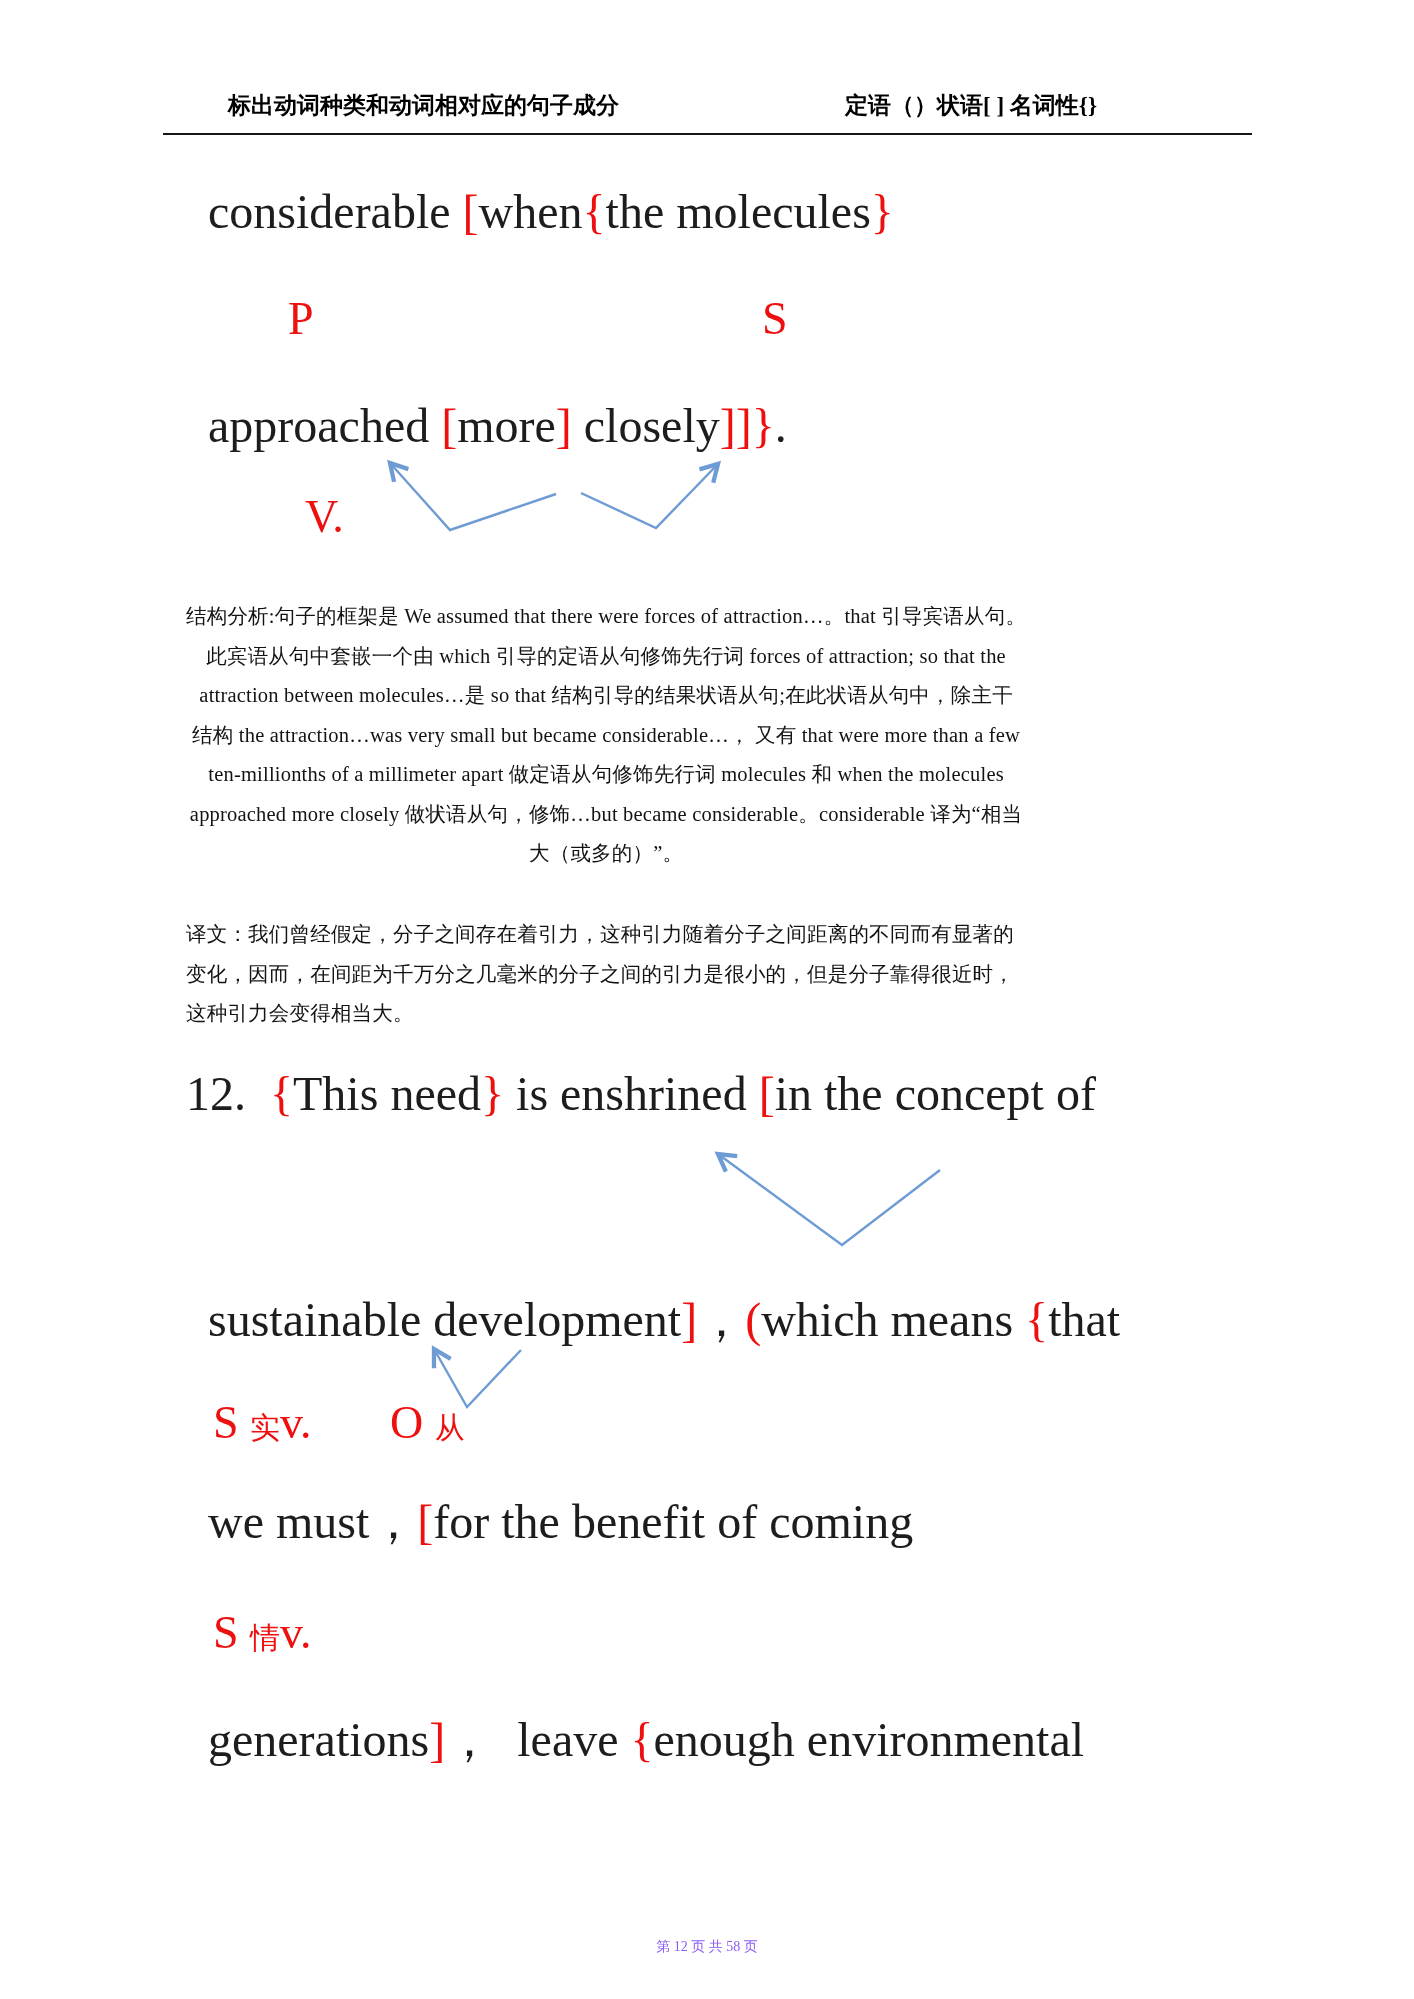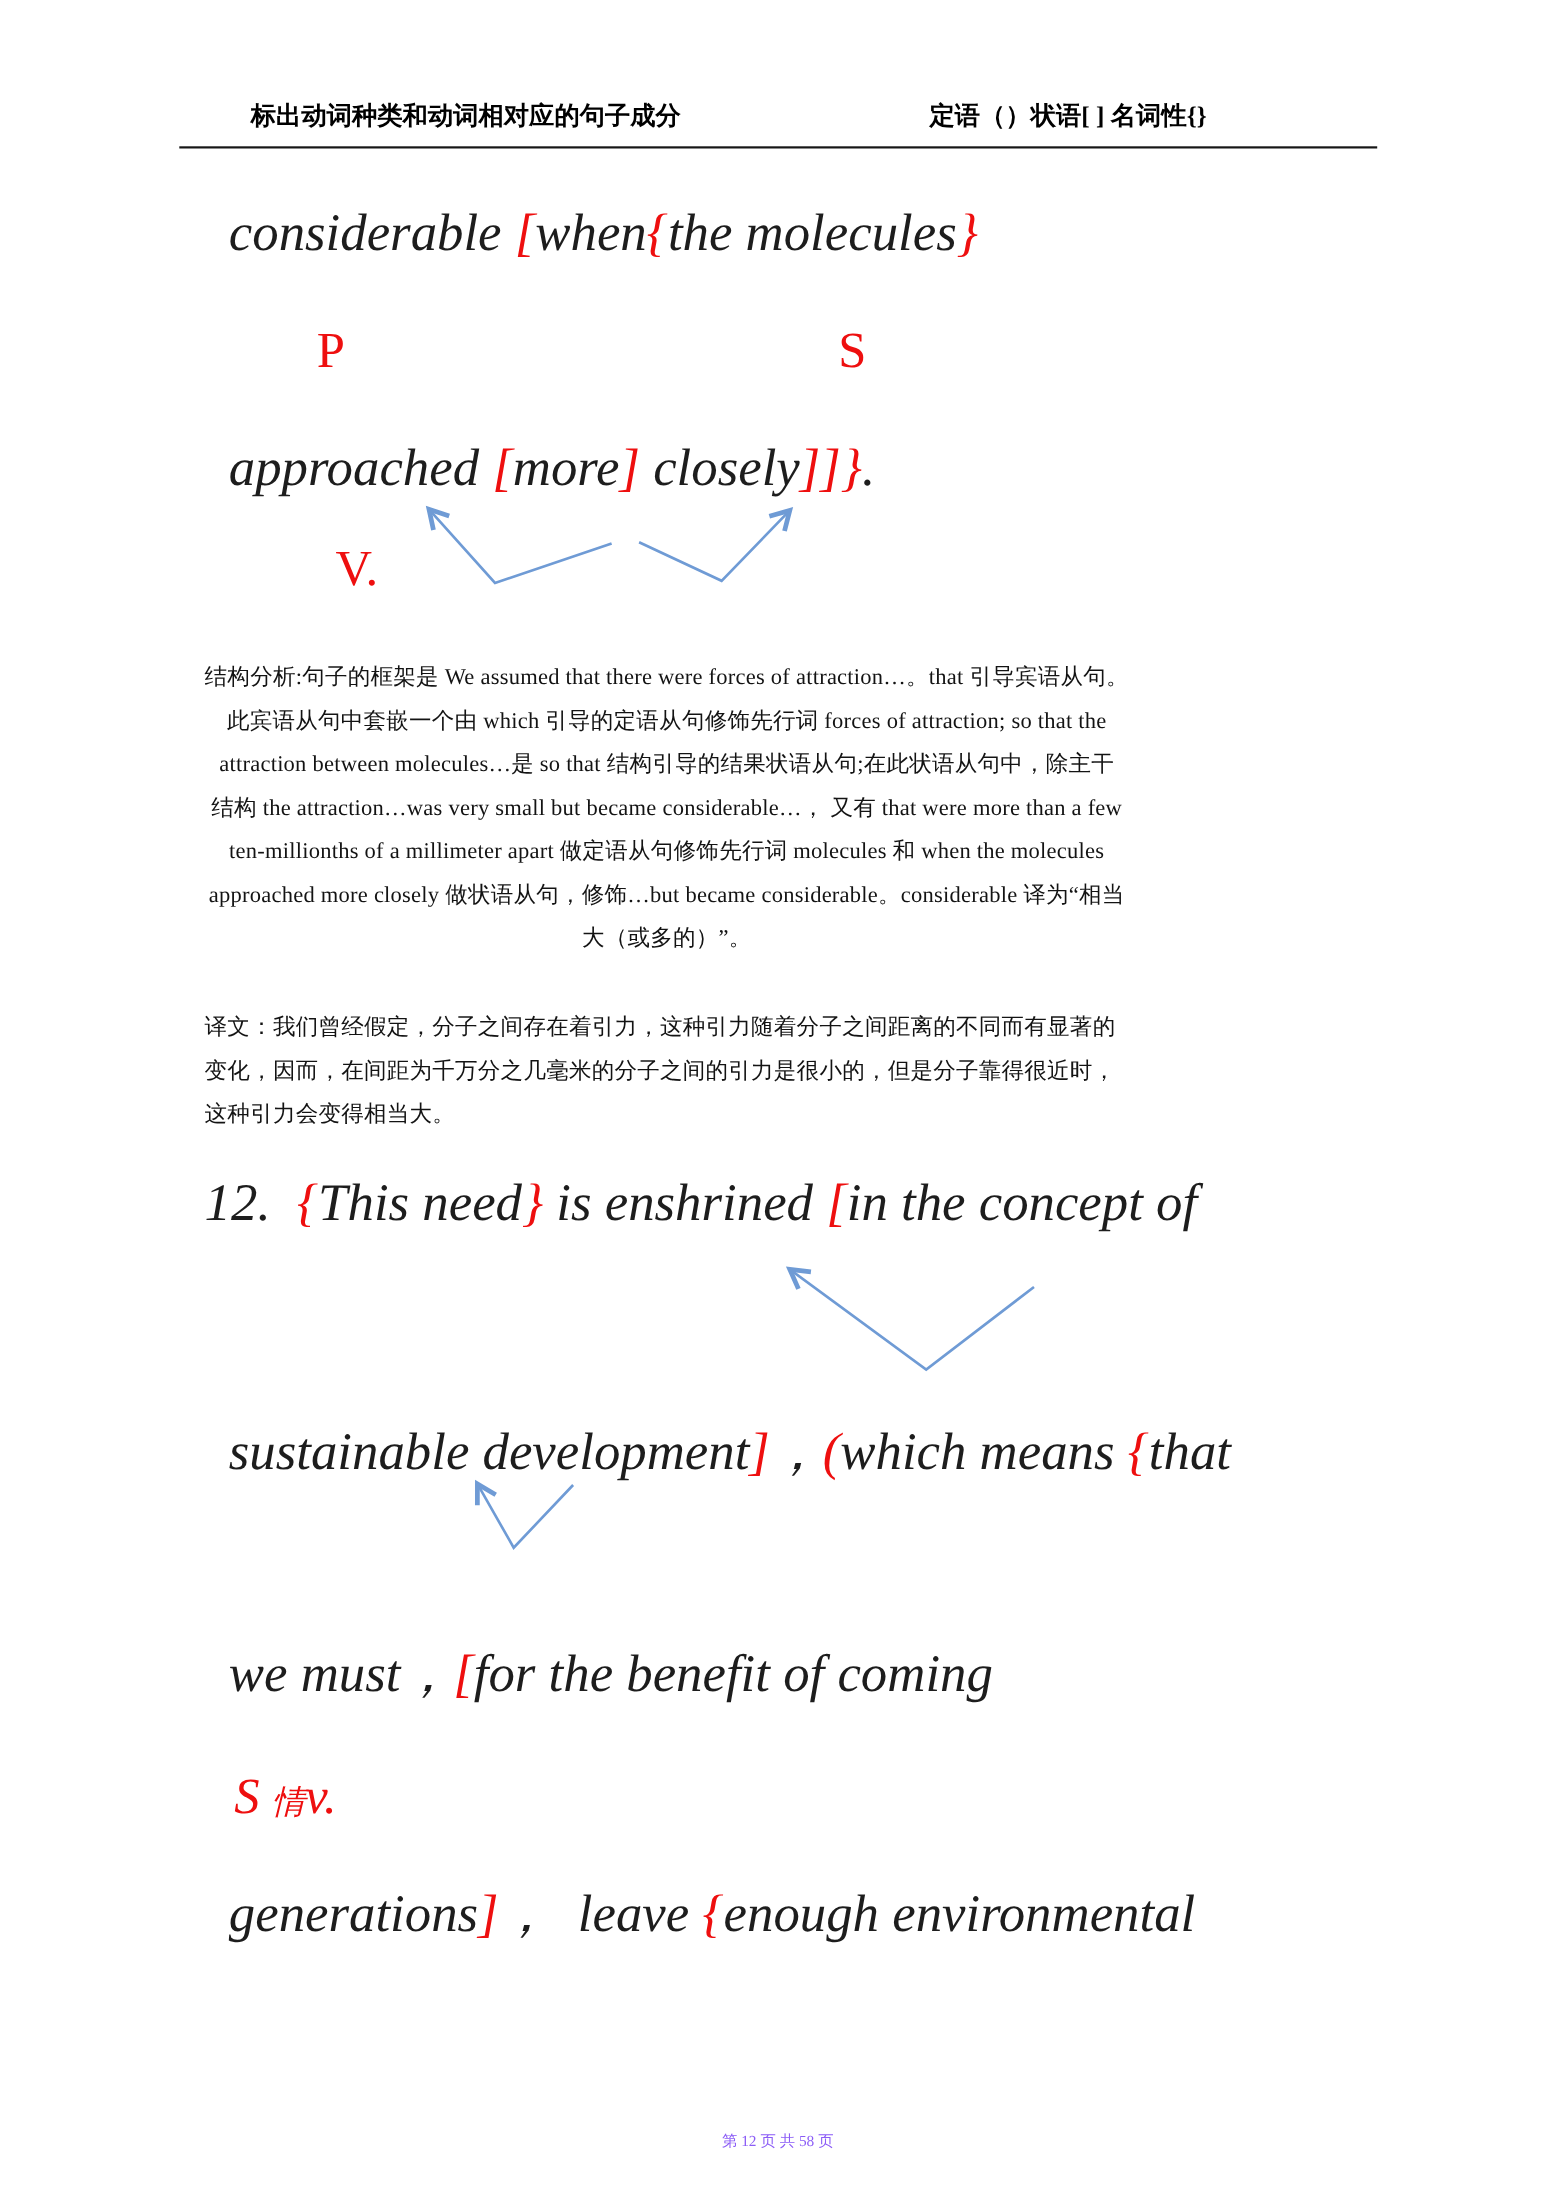--- a/index.html
+++ b/index.html
@@ -16,21 +16,21 @@
     overflow:hidden;
   }
   .abs{position:absolute;}
   
   .hdr{font-size:23px;font-weight:bold;color:#000;white-space:pre;}
   .hdr-rule{left:163px;top:133px;width:1089px;height:0;border-top:2px solid #161616;}
   
   .big-line{
     font-size:48px;color:var(--ink);white-space:pre;line-height:1.15;
   }
-  .seg{white-space:pre;font-style:italic;}
+  .seg{white-space:pre;}
   .c-red{color:var(--red);}
   
   .ann-row{font-size:46px;color:var(--red);white-space:pre;height:62px;}
   .ann-g{position:absolute;top:0;white-space:pre;}
   .sz-small{font-size:30px;}
   
   .para{
     font-size:20.5px;line-height:39.5px;color:#131313;
     white-space:pre;letter-spacing:0.2px;
   }
@@ -74,20 +74,24 @@
 
   <div class="abs para" style="left:186px;top:915px;">译文：我们曾经假定，分子之间存在着引力，这种引力随着分子之间距离的不同而有显著的
 变化，因而，在间距为千万分之几毫米的分子之间的引力是很小的，但是分子靠得很近时，
 这种引力会变得相当大。</div>
 
   <div class="abs big-line" style="left:186px;top:1066px;"><span class="seg">12.  </span><span class="seg c-red">{</span><span class="seg">This need</span><span class="seg c-red">}</span><span class="seg"> is enshrined </span><span class="seg c-red">[</span><span class="seg">in the concept of</span></div>
 
 
   <div class="abs big-line" style="left:208px;top:1292px;"><span class="seg">sustainable development</span><span class="seg c-red">]</span><span class="seg">，</span><span class="seg c-red">(</span><span class="seg">which means </span><span class="seg c-red">{</span><span class="seg">that</span></div>
 
+  <div class="abs ann-row" style="left:213px;top:1396px;width:600px;">
+    <span class="ann-g" style="left:0;"><span class="seg">S </span><span class="seg sz-small">实</span><span class="seg">v.</span></span>
+    <span class="ann-g" style="left:177px;"><span class="seg">O </span><span class="seg sz-small">从</span></span>
+  </div>
 
   <div class="abs big-line" style="left:208px;top:1494px;"><span class="seg">we must，</span><span class="seg c-red">[</span><span class="seg">for the benefit of coming</span></div>
 
   <div class="abs ann-row" style="left:213px;top:1606px;width:400px;">
     <span class="ann-g" style="left:0;"><span class="seg">S </span><span class="seg sz-small">情</span><span class="seg">v.</span></span>
   </div>
 
   <div class="abs big-line" style="left:208px;top:1712px;"><span class="seg">generations</span><span class="seg c-red">]</span><span class="seg">，  leave </span><span class="seg c-red">{</span><span class="seg">enough environmental</span></div>
 
   <div class="abs footer">第 12 页 共 58 页</div>

